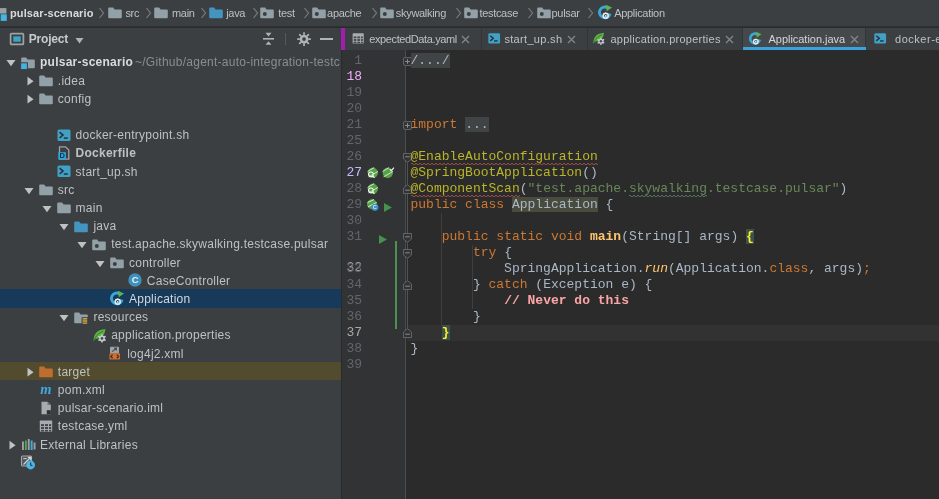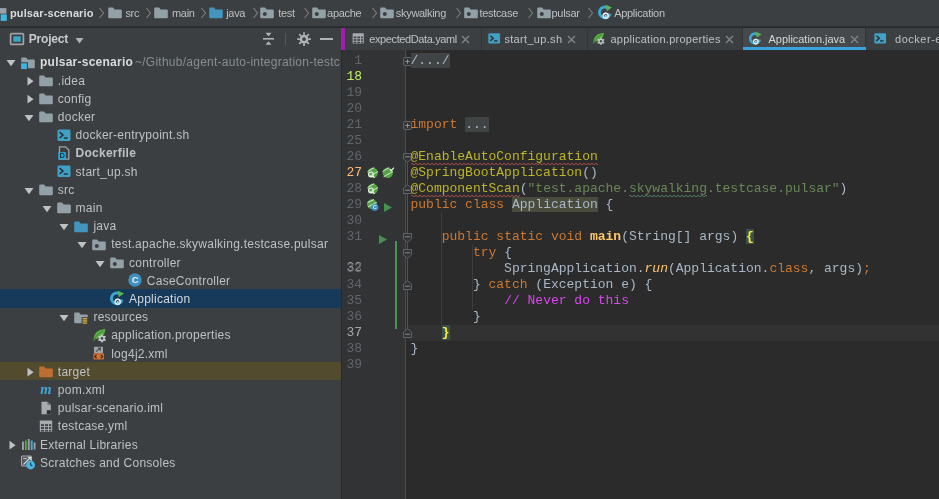--- a/index.html
+++ b/index.html
@@ -1,20 +1,20 @@
 <!DOCTYPE html>
 <html><head><meta charset="utf-8"><style>
 * {margin:0;padding:0;box-sizing:border-box}
 html,body {width:939px;height:499px;overflow:hidden;background:#2B2B2B;}
 body {font-family:"Liberation Sans",sans-serif;position:relative;}
 .abs {position:absolute;}
 .crumbtxt {font-size:11px;color:#BCC0C3;letter-spacing:-0.3px;}
 .treetxt {font-size:12px;color:#BDC1C3;letter-spacing:0.25px;}
 .code {font-family:"Liberation Mono",monospace;font-size:13px;line-height:16px;white-space:pre;color:#A9B7C6;}
-.kw {color:#CC7832;} .ann {color:#BBB529;} .str {color:#6A8759;} .cmt {color:#d946ef;}
+.kw {color:#CC7832;} .ann {color:#BBB529;} .str {color:#6A8759;} .cmt {color:#fca5a5;font-weight:bold;}
 .mth {color:#FFC66D;} .smc {color:#CC7832;}
 .num {font-family:"Liberation Mono",monospace;font-size:13px;line-height:16px;color:#62666A;text-align:right;}
 .fold {background:#414445;}
 </style></head><body>
 <div class="abs" style="left:0;top:0;width:939px;height:27px;background:#3C3F41;border-bottom:1px solid #2F3234;overflow:hidden">
     <svg width="10" height="22" viewBox="0 0 10 22" style="position:absolute;left:0;top:0">
       <rect x="-1" y="8.1" width="7.4" height="5.5" fill="#97A2A8"></rect>
       <rect x="0.7" y="14.3" width="6.1" height="6.6" fill="#41B9E3"></rect>
     </svg>
     <span class="abs crumbtxt" style="left:10.05px;top:6.6px;font-weight:bold;color:#D8DBDD;letter-spacing:0.1px">pulsar-scenario</span>
@@ -209,29 +209,20 @@
     </div>
     <div class="abs" style="left:0;top:39.2px;width:341px;height:18.2px;">
       <svg width="10" height="10" viewBox="0 0 10 10" style="position:absolute;left:24.799999999999997px;top:4.5px">
         <path d="M2.5 0.8 V9.6 L8.6 5.2 Z" fill="#BEC2C4"></path>
       </svg>
       <span class="abs" style="left:37.8px;top:1px"><svg width="16" height="16" viewBox="0 0 16 16" style="">
           <path d="M1.2 13.2 V4.6 Q1.2 3.6 2.2 3.6 H6.1 L7.6 5.4 H13.8 Q14.8 5.4 14.8 6.4 V13.2 Q14.8 14.2 13.8 14.2 H2.2 Q1.2 14.2 1.2 13.2 Z" fill="#92A0A7"></path>
         </svg></span>
       <span class="abs treetxt" style="left:57.8px;top:2.5px;">config</span>
     </div>
-    <div class="abs" style="left:0;top:57.4px;width:341px;height:18.2px;">
-      <svg width="10" height="10" viewBox="0 0 10 10" style="position:absolute;left:23.799999999999997px;top:5.5px">
-        <path d="M0.5 2 H9.5 L5 8.2 Z" fill="#BEC2C4"></path>
-      </svg>
-      <span class="abs" style="left:37.8px;top:1px"><svg width="16" height="16" viewBox="0 0 16 16" style="">
-          <path d="M1.2 13.2 V4.6 Q1.2 3.6 2.2 3.6 H6.1 L7.6 5.4 H13.8 Q14.8 5.4 14.8 6.4 V13.2 Q14.8 14.2 13.8 14.2 H2.2 Q1.2 14.2 1.2 13.2 Z" fill="#92A0A7"></path>
-        </svg></span>
-      <span class="abs treetxt" style="left:57.8px;top:2.5px;">docker</span>
-    </div>
     <div class="abs" style="left:0;top:75.6px;width:341px;height:18.2px;">
       <span class="abs" style="left:55.6px;top:1px"><svg width="16" height="16" viewBox="0 0 16 16" style="">
           <rect x="1.5" y="2.5" width="13" height="11.5" rx="1.5" fill="#41A0C6"></rect>
           <path d="M3.6 5.2 L7 8.1 L3.6 11" stroke="#28323A" stroke-width="1.6" fill="none"></path>
           <rect x="7.8" y="10.3" width="4" height="1.5" fill="#28323A"></rect>
         </svg></span>
       <span class="abs treetxt" style="left:75.6px;top:2.5px;">docker-entrypoint.sh</span>
     </div>
     <div class="abs" style="left:0;top:93.8px;width:341px;height:18.2px;">
       <span class="abs" style="left:55.6px;top:1px"><svg width="16" height="16" viewBox="0 0 16 16" style="">
@@ -336,21 +327,21 @@
           <rect x="10.2" y="7.2" width="1.6" height="2" rx="0.5" fill="#C3C8CB" transform="rotate(60 11 11.4)"></rect>
           <rect x="10.2" y="7.2" width="1.6" height="2" rx="0.5" fill="#C3C8CB" transform="rotate(120 11 11.4)"></rect>
           <rect x="10.2" y="7.2" width="1.6" height="2" rx="0.5" fill="#C3C8CB" transform="rotate(180 11 11.4)"></rect>
           <rect x="10.2" y="7.2" width="1.6" height="2" rx="0.5" fill="#C3C8CB" transform="rotate(240 11 11.4)"></rect>
           <rect x="10.2" y="7.2" width="1.6" height="2" rx="0.5" fill="#C3C8CB" transform="rotate(300 11 11.4)"></rect>
           <circle cx="11" cy="11.4" r="2.9" fill="#C3C8CB"></circle>
           <circle cx="11" cy="11.4" r="1.3" fill="#45494C"></circle>
         </svg></span>
       <span class="abs treetxt" style="left:111.2px;top:2.5px;">application.properties</span>
     </div>
-    <div class="abs" style="left:0;top:294.0px;width:341px;height:18.2px;">
+    <div class="abs" style="left:16px;top:294.0px;width:341px;height:18.2px;">
       <span class="abs" style="left:91.2px;top:1px"><svg width="16" height="16" viewBox="0 0 16 16" style="">
           <rect x="3" y="1.8" width="9" height="6.6" rx="0.8" fill="#9DA3A8"></rect>
           <path d="M5 6.6 L9.4 3.2 M9.4 5.6 V3.2 H7" stroke="#4A4E51" stroke-width="1.2" fill="none"></path>
           <rect x="2.4" y="8.2" width="10.6" height="6.4" rx="0.8" fill="#CE6F34"></rect>
           <path d="M5.6 9.6 L3.8 11.4 L5.6 13.2 M9.8 9.6 L11.6 11.4 L9.8 13.2" stroke="#4A2E14" stroke-width="1.3" fill="none"></path>
         </svg></span>
       <span class="abs treetxt" style="left:111.2px;top:2.5px;">log4j2.xml</span>
     </div>
     <div class="abs" style="left:0;top:312.2px;width:341px;height:18.2px;background:#534B2E;">
       <svg width="10" height="10" viewBox="0 0 10 10" style="position:absolute;left:24.799999999999997px;top:4.5px">
@@ -404,36 +395,35 @@
       <span class="abs treetxt" style="left:40.0px;top:2.5px;">External Libraries</span>
     </div>
     <div class="abs" style="left:0;top:403.2px;width:341px;height:18.2px;">
       <span class="abs" style="left:20.0px;top:1px"><svg width="16" height="16" viewBox="0 0 16 16" style="">
           <rect x="1.5" y="2" width="10" height="10" rx="1" fill="#53575A" stroke="#A3A8AC" stroke-width="1.1"></rect>
           <path d="M3.2 4.6 L6.8 4.6" stroke="#C6CACD" stroke-width="1.1"></path>
           <path d="M3.5 10.5 L10.5 3.5 M7.8 3.3 H10.8 V6.3" stroke="#D5D8DA" stroke-width="1.2" fill="none"></path>
           <circle cx="10.6" cy="11" r="4.4" fill="#49B8E8"></circle>
           <path d="M10.6 8.6 V11 L12.4 12.1" stroke="#20414E" stroke-width="1.2" fill="none"></path>
         </svg></span>
-      <span class="abs treetxt" style="left:40.0px;top:2.5px;">Scratches and Consoles</span>
     </div>
   </div>
 <div class="abs" style="left:341px;top:50px;width:598px;height:449px;background:#2B2B2B;overflow:hidden">
     <div class="abs" style="left:0;top:0;width:64.5px;height:449px;background:#313335;border-right:1px solid #4A4D50"></div>
     <div class="abs" style="left:0;top:0;width:1px;height:449px;background:#282B2D"></div>
     <div class="abs" style="left:65.5px;top:274.5px;width:532.5px;height:16.0px;background:#323232"></div>
     <div class="abs" style="left:54px;top:191px;width:2px;height:88px;background:#4C9054"></div>
     <div class="abs num" style="left:0;top:2.5px;width:21px;color:#62666A">1</div>
-    <div class="abs num" style="left:0;top:18.5px;width:21px;color:#bef264">18</div>
+    <div class="abs num" style="left:0;top:18.5px;width:21px;color:#f0abfc">18</div>
     <div class="abs num" style="left:0;top:34.5px;width:21px;color:#62666A">19</div>
     <div class="abs num" style="left:0;top:50.5px;width:21px;color:#62666A">20</div>
     <div class="abs num" style="left:0;top:66.5px;width:21px;color:#62666A">21</div>
     <div class="abs num" style="left:0;top:82.5px;width:21px;color:#62666A">25</div>
     <div class="abs num" style="left:0;top:98.5px;width:21px;color:#62666A">26</div>
-    <div class="abs num" style="left:0;top:114.5px;width:21px;color:#fdba74">27</div>
+    <div class="abs num" style="left:0;top:114.5px;width:21px;color:#c4b5fd">27</div>
     <div class="abs num" style="left:0;top:130.5px;width:21px;color:#62666A">28</div>
     <div class="abs num" style="left:0;top:146.5px;width:21px;color:#62666A">29</div>
     <div class="abs num" style="left:0;top:162.5px;width:21px;color:#62666A">30</div>
     <div class="abs num" style="left:0;top:178.5px;width:21px;color:#62666A">31</div>
     <div class="abs num" style="left:0;top:210px;width:21px;color:#a3a3a3">32</div>
     <div class="abs num" style="left:0;top:210.5px;width:21px;color:#62666A">33</div>
     <div class="abs num" style="left:0;top:226.5px;width:21px;color:#62666A">34</div>
     <div class="abs num" style="left:0;top:242.5px;width:21px;color:#62666A">35</div>
     <div class="abs num" style="left:0;top:258.5px;width:21px;color:#62666A">36</div>
     <div class="abs num" style="left:0;top:274.5px;width:21px;color:#A7A7A7">37</div>

